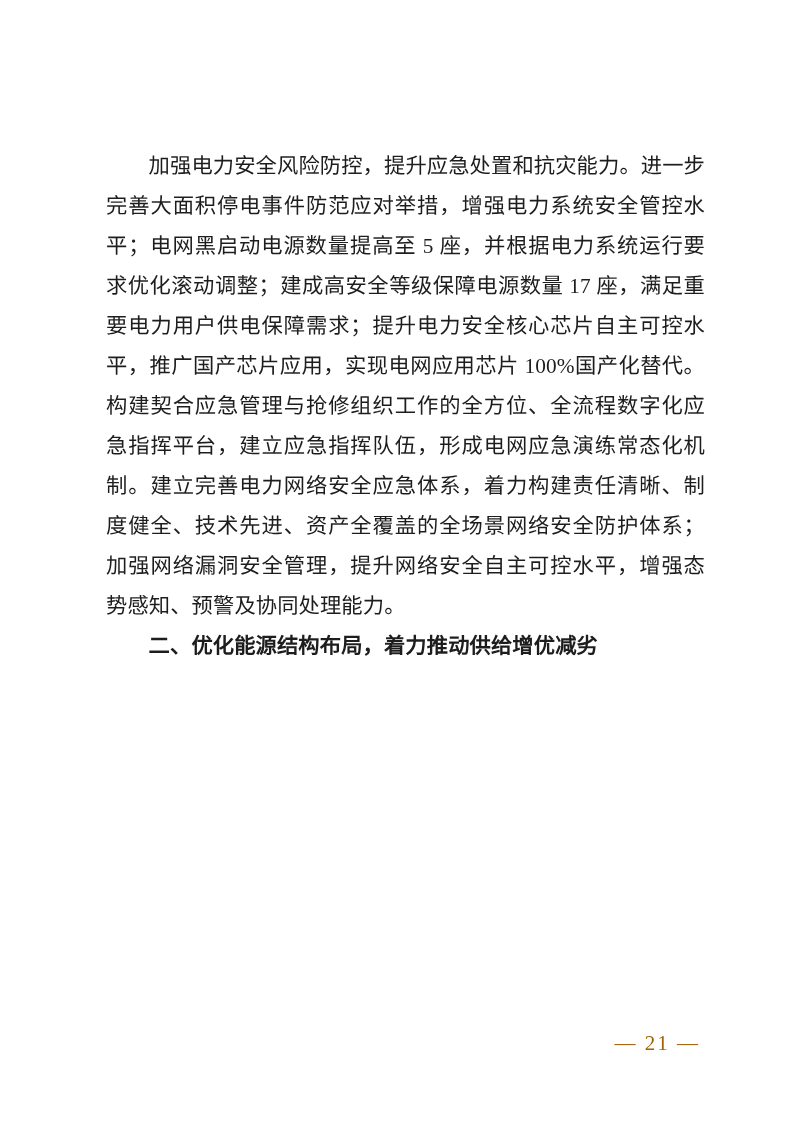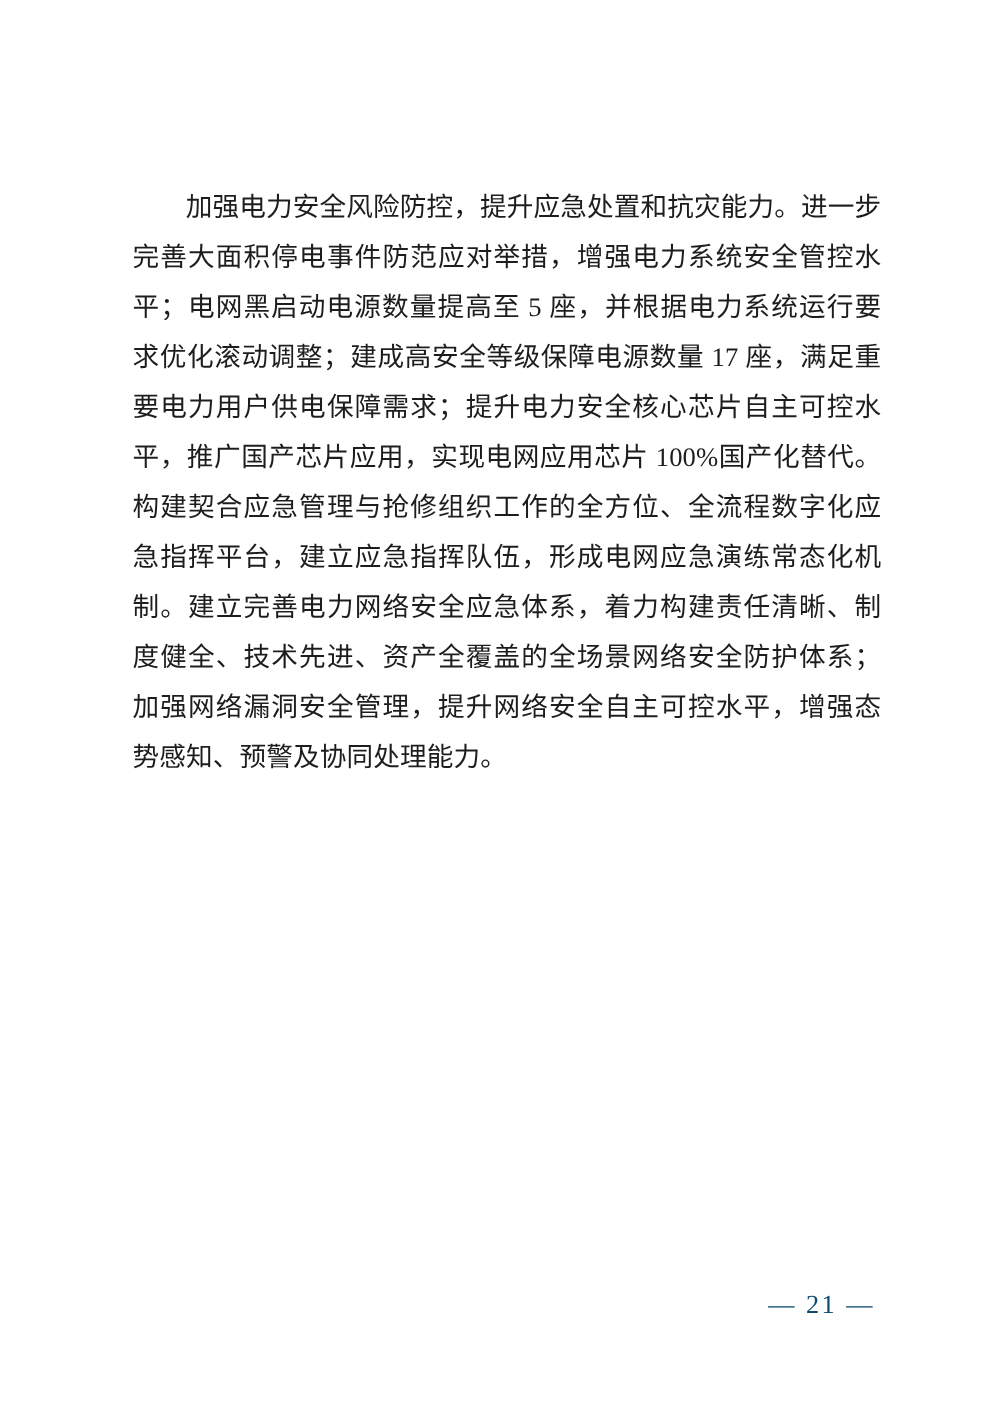--- a/index.html
+++ b/index.html
@@ -44,25 +44,26 @@
     font-weight: bold;
     text-align: left;
   }
   .page-footer {
     position: absolute;
     top: 1028px;
     right: 100px;
     font-family: "Liberation Serif", "DejaVu Serif", serif;
     font-size: 21px;
     line-height: 30px;
-    color: #0c4a6e;
+    color: #a16207;
     letter-spacing: 2px;
   }
 </style>
 </head>
 <body>
 
 <div class="page">
   <main class="doc-content">
       <div class="block body indent">加强电力安全风险防控，提升应急处置和抗灾能力。进一步完善大面积停电事件防范应对举措，增强电力系统安全管控水平；电网黑启动电源数量提高至 5 座，并根据电力系统运行要求优化滚动调整；建成高安全等级保障电源数量 17 座，满足重要电力用户供电保障需求；提升电力安全核心芯片自主可控水平，推广国产芯片应用，实现电网应用芯片 100%国产化替代。构建契合应急管理与抢修组织工作的全方位、全流程数字化应急指挥平台，建立应急指挥队伍，形成电网应急演练常态化机制。建立完善电力网络安全应急体系，着力构建责任清晰、制度健全、技术先进、资产全覆盖的全场景网络安全防护体系；加强网络漏洞安全管理，提升网络安全自主可控水平，增强态势感知、预警及协同处理能力。</div>
+      <div class="block heading1 indent">二、优化能源结构布局，着力推动供给增优减劣</div>
     </main>
   <div class="page-footer">— 21 —</div>
 </div>
 
 </body></html>

